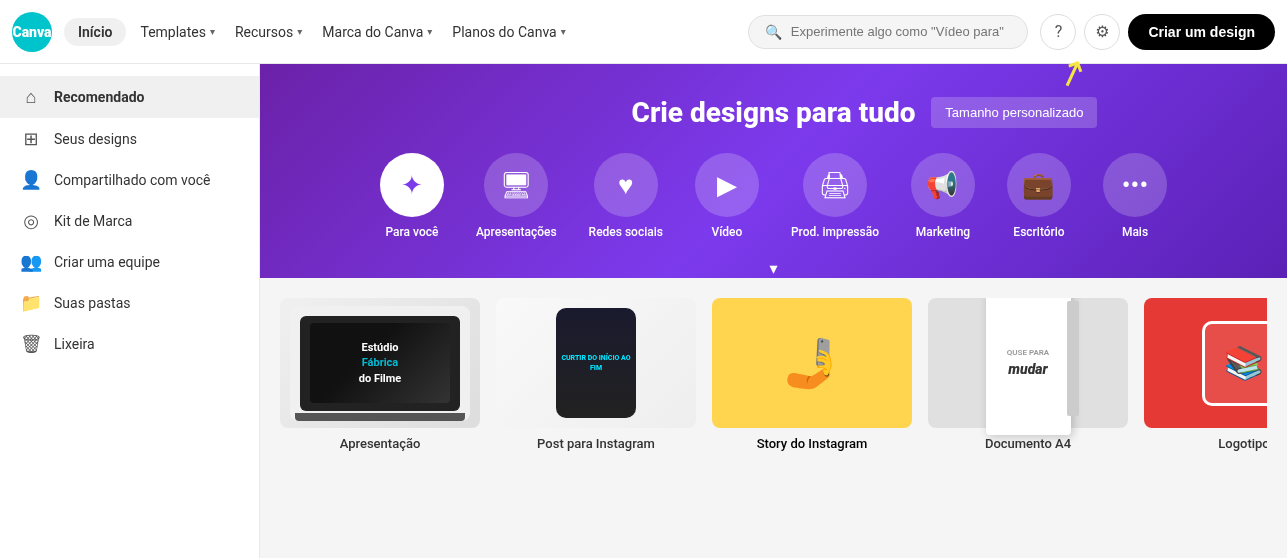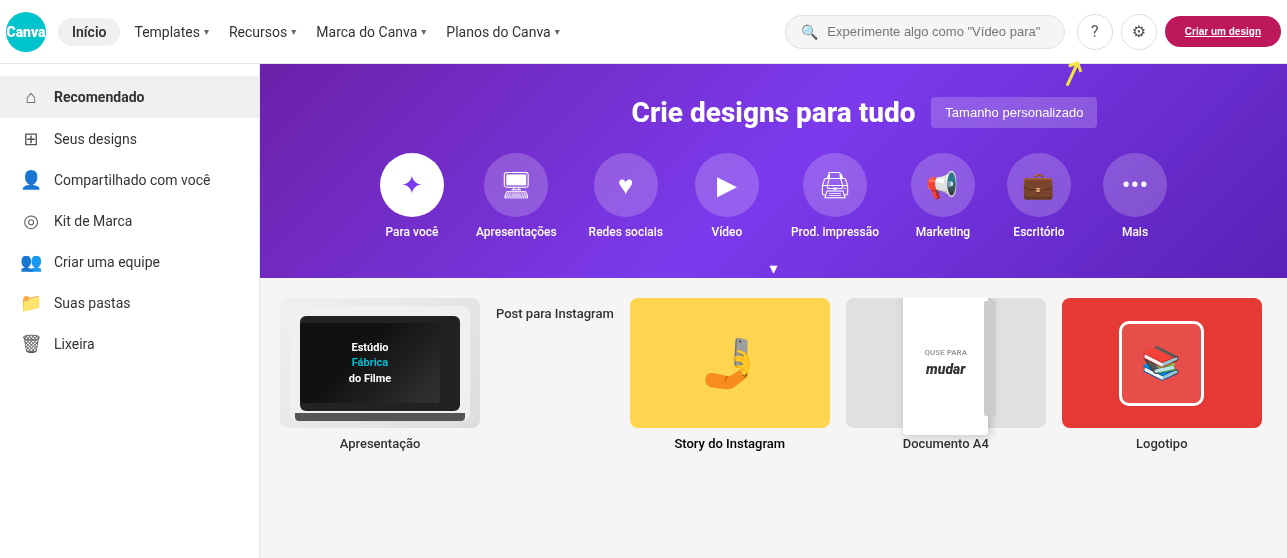--- a/index.html
+++ b/index.html
@@ -4,21 +4,21 @@
   <style>
     * { box-sizing: border-box; margin: 0; padding: 0; }
     body { font-family: -apple-system, BlinkMacSystemFont, 'Segoe UI', Roboto, sans-serif; background: #f5f5f5; overflow-x: hidden; }
 
     
     .header {
       display: flex;
       align-items: center;
       background: #fff;
       height: 64px;
-      padding: 0 6px;
+      padding: 0 12px;
       border-bottom: 1px solid #e8e8e8;
       position: relative;
       z-index: 10;
     }
     .logo {
       width: 40px; height: 40px;
       background: #00c4cc;
       border-radius: 50%;
       display: flex; align-items: center; justify-content: center;
       margin-right: 12px;
@@ -66,31 +66,30 @@
       width: 36px; height: 36px;
       border-radius: 50%;
       border: 1px solid #ddd;
       display: flex; align-items: center; justify-content: center;
       cursor: pointer;
       color: #555;
       font-size: 16px;
       background: #fff;
     }
     .create-btn {
-      background: #be185d;
+      background: #000000;
       color: #fff;
       border: none;
       border-radius: 24px;
       padding: 10px 20px;
-      font-size: 10px;
+      font-size: 14px;
       font-weight: 600;
       cursor: pointer;
       margin-left: 8px;
       white-space: nowrap;
-      text-decoration: underline;
     }
     .arrow-annotation {
       position: absolute;
       top: 52px;
       right: 200px;
       font-size: 36px;
       color: #f5e642;
       transform: rotate(-20deg);
       pointer-events: none;
     }
@@ -398,36 +397,43 @@
 
       <div class="hero-bottom-arrow">▾</div>
     </section>
 
     <section class="cards-section">
       <div class="cards-row">
 
         <div class="card">
           <div class="card-apresentacao">
             <div style="width:180px;height:115px;background:#f0f0f0;border-radius:8px;display:flex;align-items:center;justify-content:center;position:relative;">
-              <div style="width:160px;height:95px;background:#222;border-radius:6px;display:flex;align-items:center;">
+              <div style="width:160px;height:95px;background:#222;border-radius:6px;display:flex;align-items:center;justify-content:center;">
                 <div style="width:140px;height:80px;background:linear-gradient(135deg,#111 40%,#333);border-radius:4px;display:flex;align-items:center;justify-content:center;">
                   <div style="color:#fff;font-size:11px;font-weight:700;text-align:center;line-height:1.4;">
                     <span style="display:block;">Estúdio</span>
                     <span style="color:#00bcd4;display:block;">Fábrica</span>
                     <span style="display:block;">do Filme</span>
                   </div>
                 </div>
               </div>
               <div style="width:170px;height:8px;background:#555;border-radius:0 0 4px 4px;position:absolute;bottom:0;"></div>
             </div>
           </div>
           <span class="card-label">Apresentação</span>
         </div>
 
         <div class="card">
+          <div class="card-instagram">
+            <div style="position:absolute;top:10px;left:50%;transform:translateX(-50%);background:#eee;width:80px;height:110px;border-radius:10px;overflow:hidden;">
+              <div style="width:100%;height:100%;background:linear-gradient(180deg,#1a1a2e,#222);display:flex;align-items:center;justify-content:center;">
+                <div style="color:#00e5ff;font-size:7px;font-weight:800;text-align:center;line-height:1.5;">CURTIR DO INÍCIO AO FIM</div>
+              </div>
+            </div>
+          </div>
           <span class="card-label">Post para Instagram</span>
         </div>
 
         <div class="card">
           <div class="card-story">
             <div style="display:flex;align-items:center;justify-content:center;width:100%;height:100%;">
               <div style="font-size:48px;">🤳</div>
             </div>
           </div>
           <span class="card-label blue">Story do Instagram</span>

